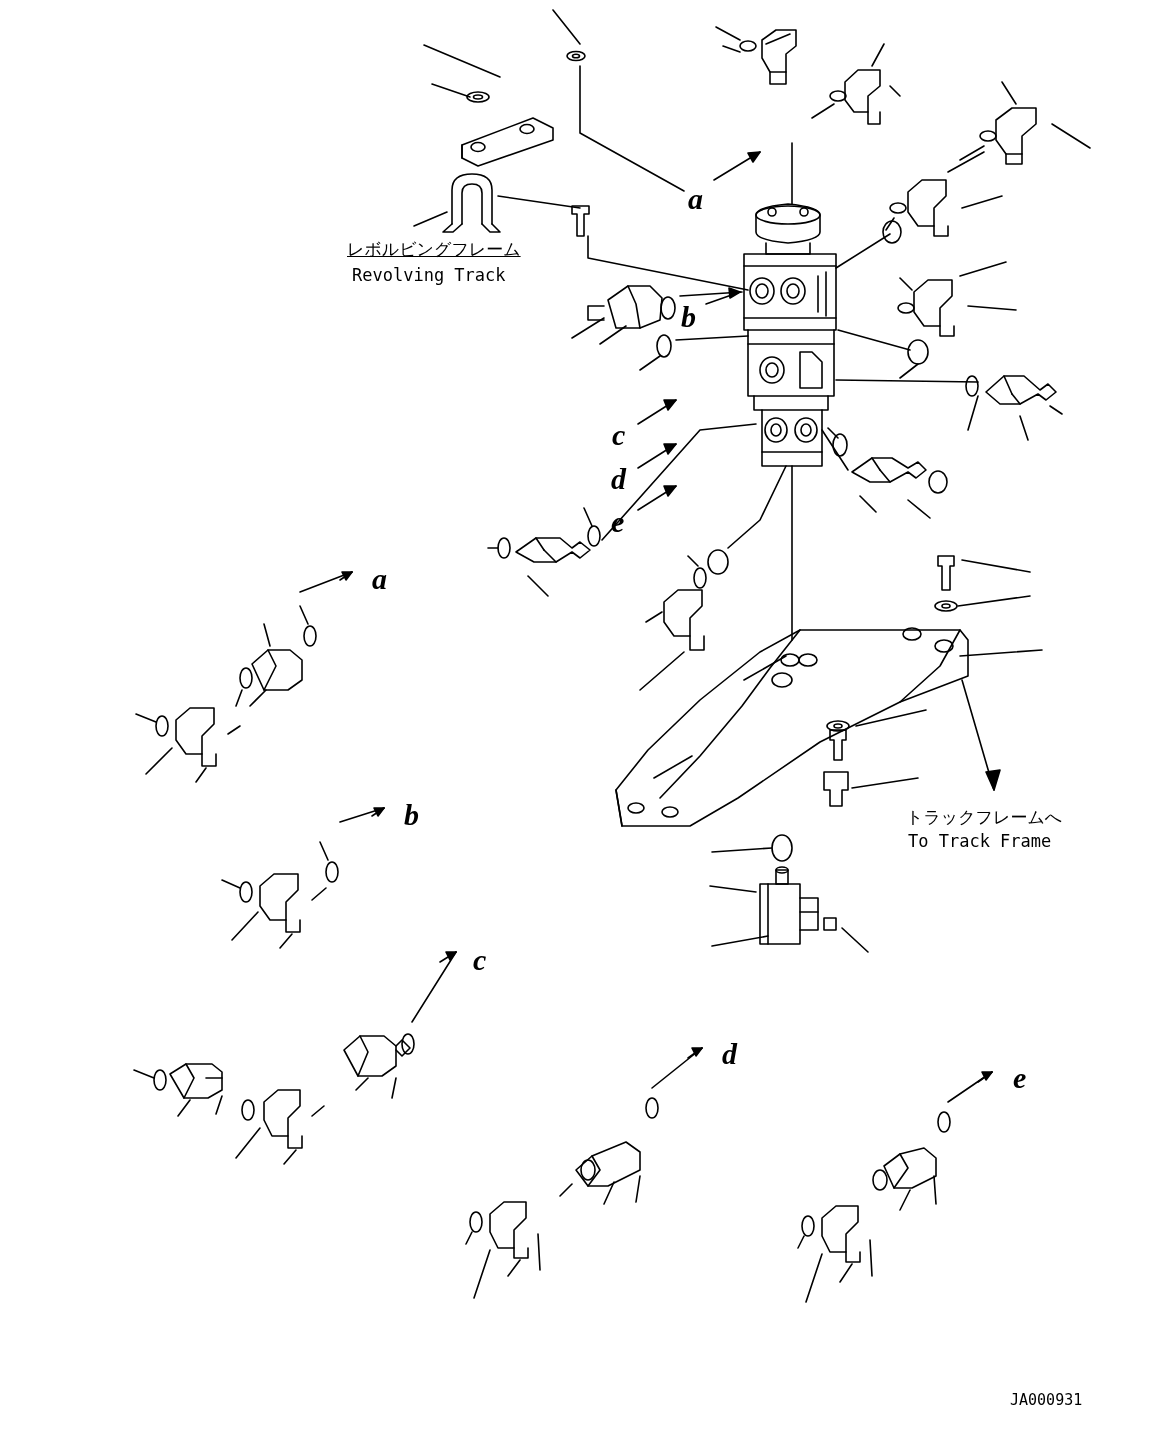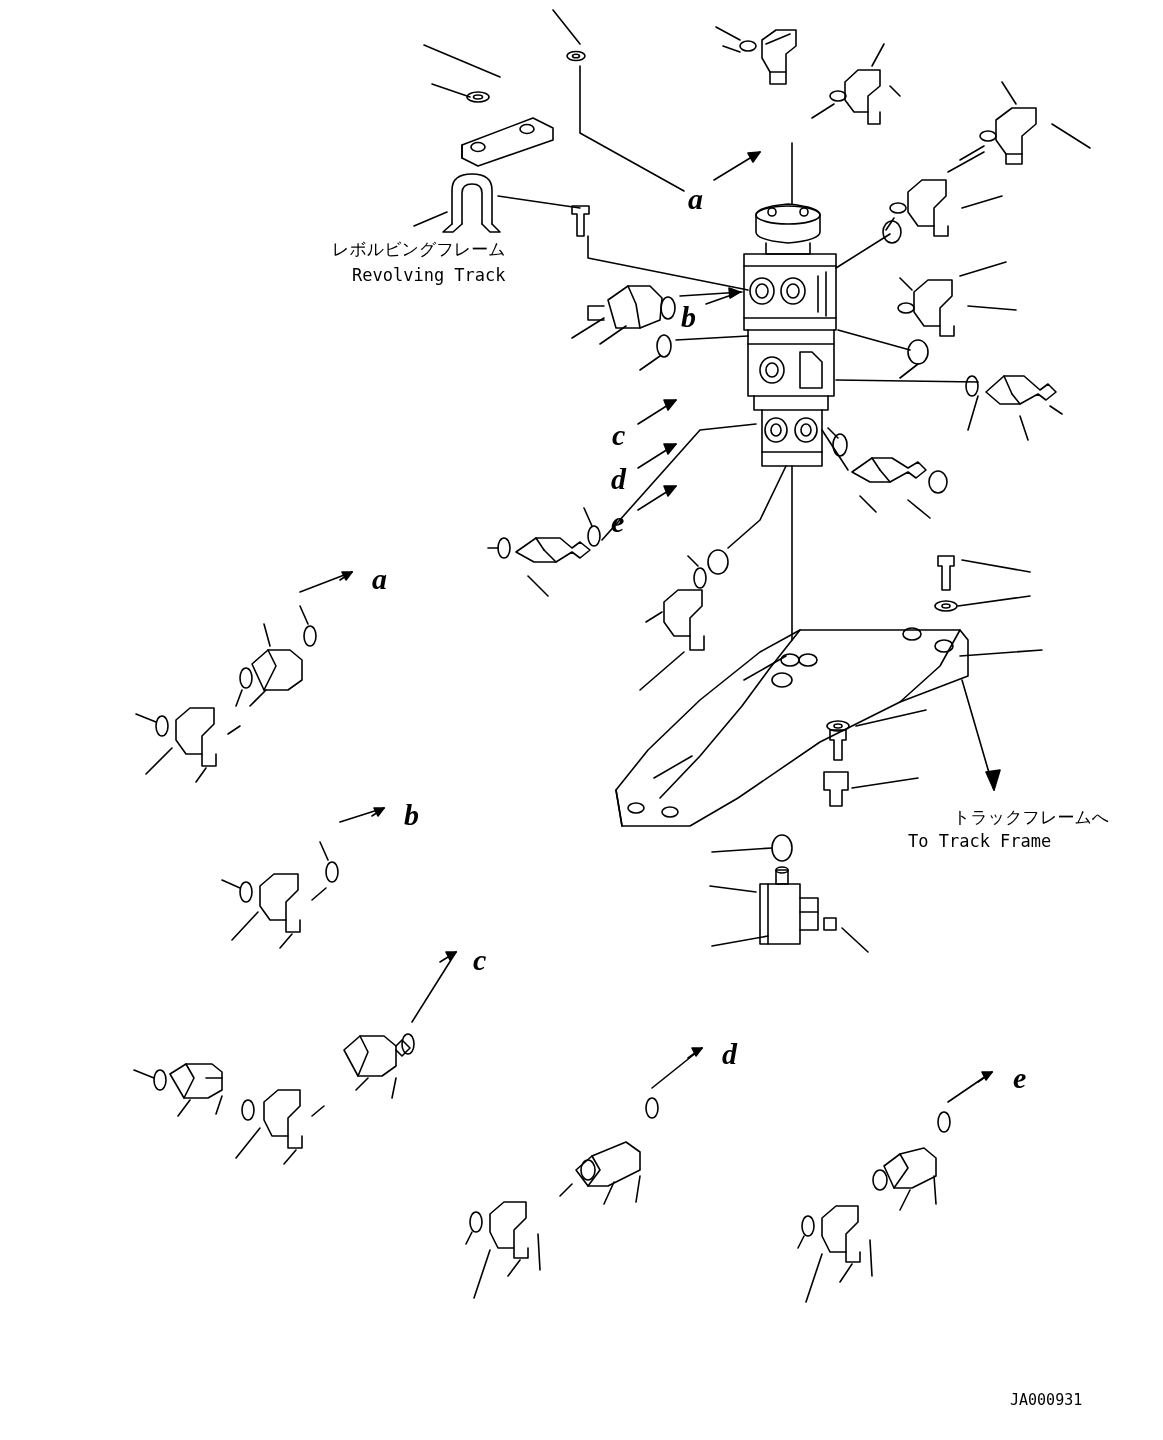--- a/index.html
+++ b/index.html
@@ -394,21 +394,21 @@
   <div class="lbl callout-letter" style="left:612px; top:418px;">c</div>
   <div class="lbl callout-letter" style="left:611px; top:462px;">d</div>
   <div class="lbl callout-letter" style="left:611px; top:505px;">e</div>
 
   <div class="lbl callout-letter" style="left:372px; top:562px;">a</div>
   <div class="lbl callout-letter" style="left:404px; top:798px;">b</div>
   <div class="lbl callout-letter" style="left:473px; top:943px;">c</div>
   <div class="lbl callout-letter" style="left:722px; top:1037px;">d</div>
   <div class="lbl callout-letter" style="left:1013px; top:1061px;">e</div>
 
-  <div class="lbl jp-en" style="left:332px; top:240px;">レボルビングフレーム</div>
+  <div class="lbl jp-en" style="left:347px; top:240px;text-decoration:underline;">レボルビングフレーム</div>
   <div class="lbl jp-en" style="left:352px; top:266px;">Revolving Track</div>
 
-  <div class="lbl jp-en" style="left:953px; top:808px;">トラックフレームへ</div>
+  <div class="lbl jp-en" style="left:906px; top:808px;">トラックフレームへ</div>
   <div class="lbl jp-en" style="left:908px; top:832px;">To Track Frame</div>
 
   <div class="lbl drawing-no" style="left:1010px; top:1392px;">JA000931</div>
 
 </div>
 
 </body></html>

